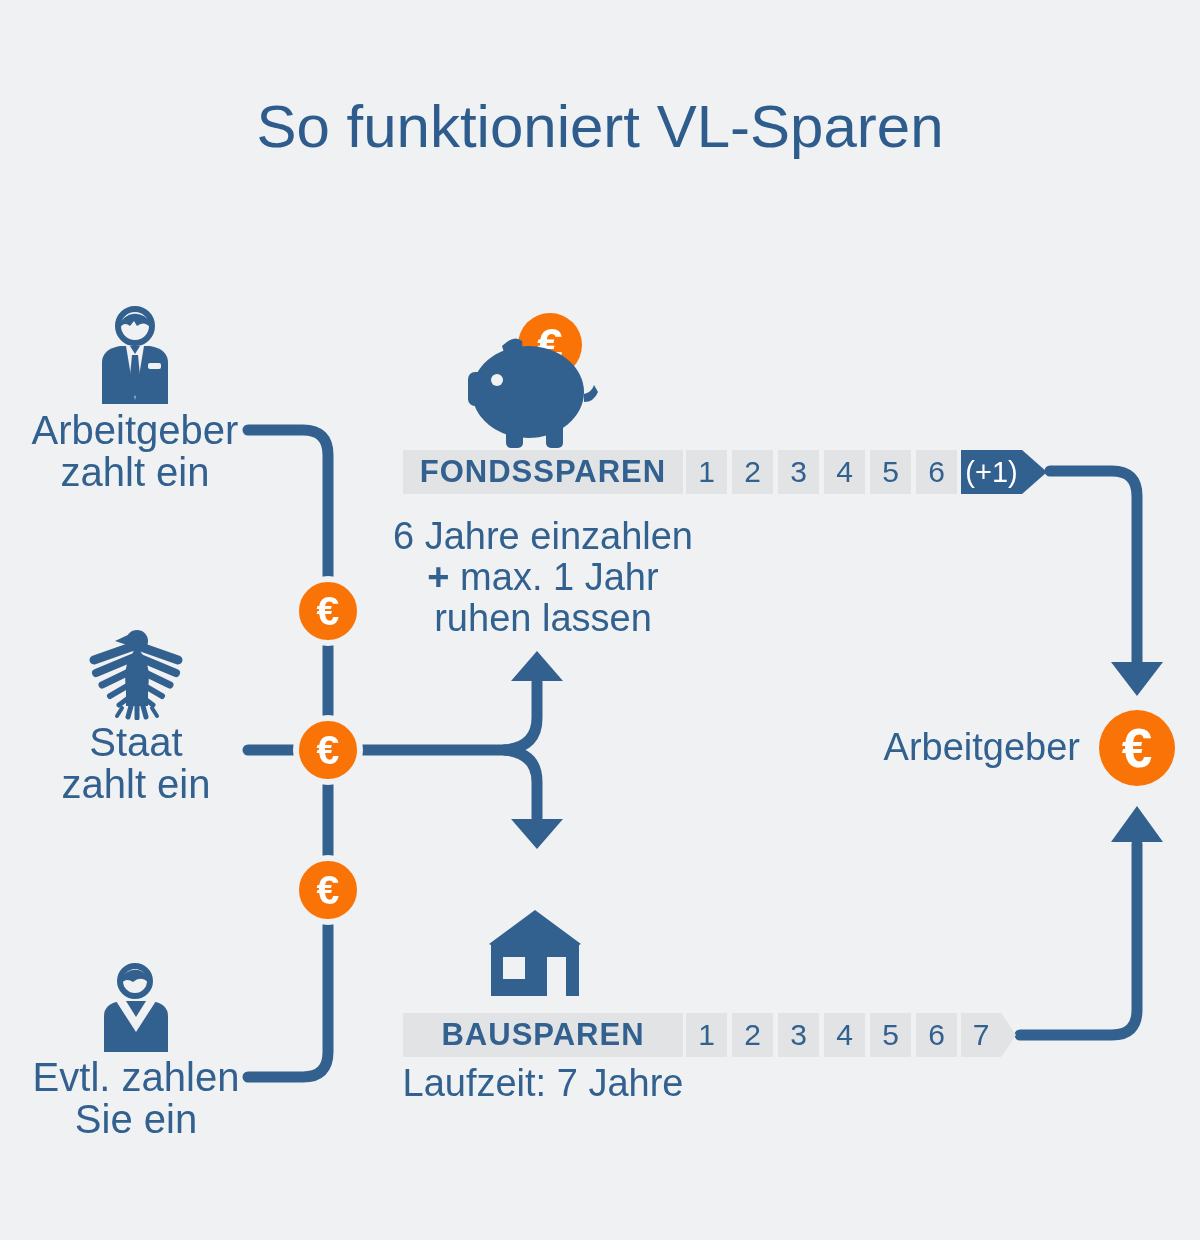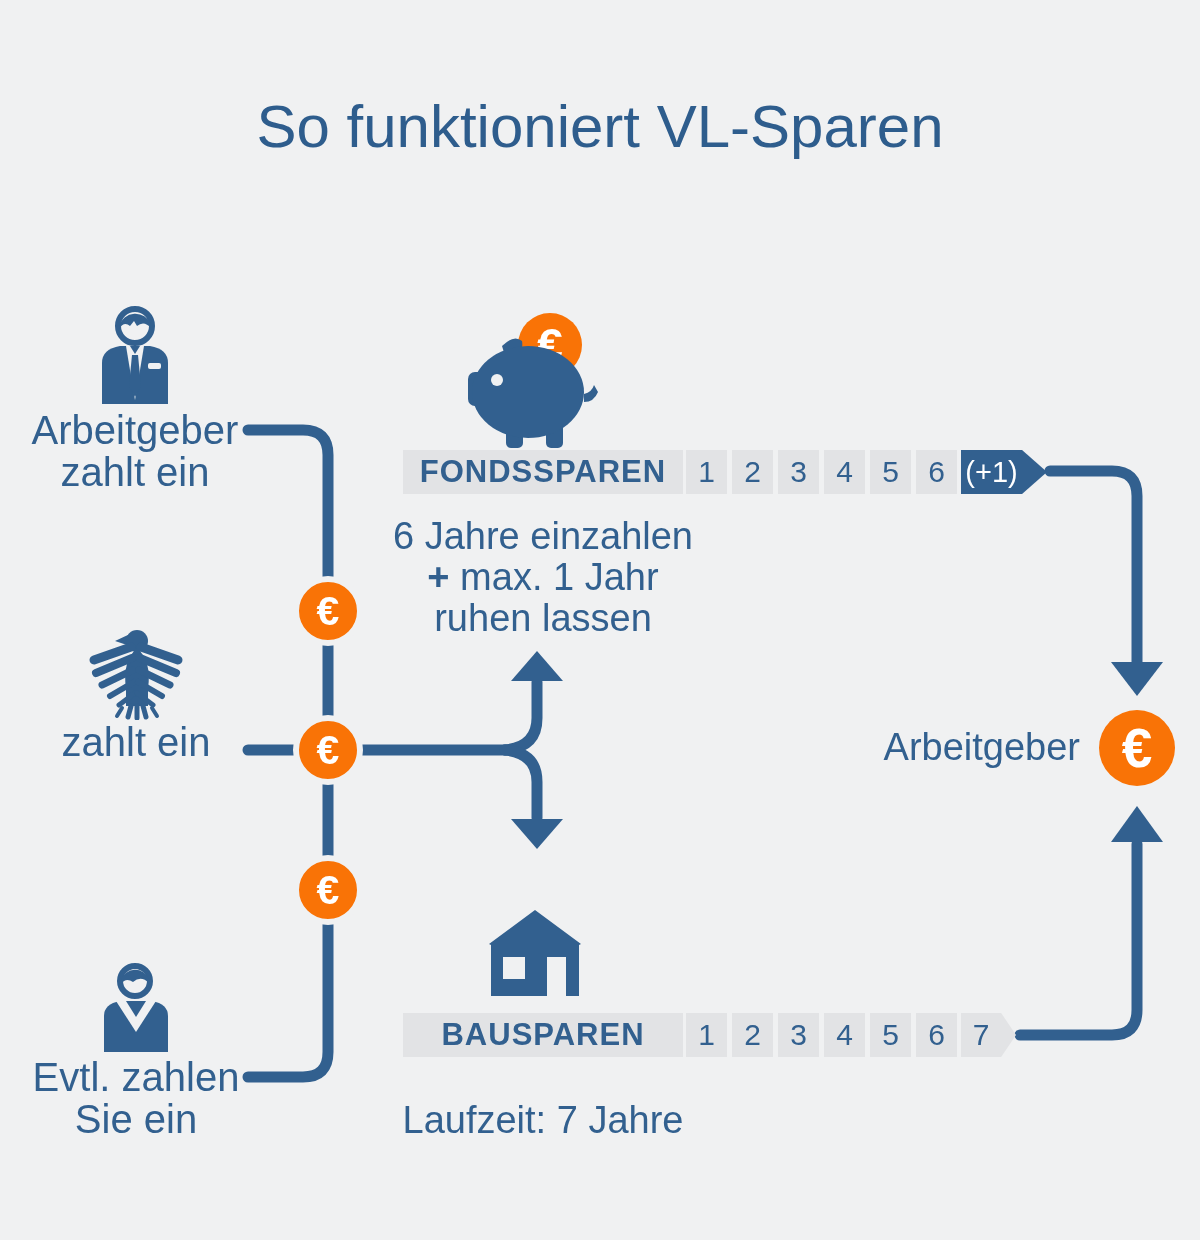--- a/index.html
+++ b/index.html
@@ -124,20 +124,21 @@
         <path d="M67 79 L51 67" stroke-width="5"></path>
         <path d="M45 80 L42 91" stroke-width="5"></path>
         <path d="M51 80 L51 92" stroke-width="5"></path>
         <path d="M57 80 L60 91" stroke-width="5"></path>
         <path d="M36 82 L31 90" stroke-width="4"></path>
         <path d="M66 82 L71 90" stroke-width="4"></path>
       </g>
     </svg>
   </span>
   <div class="label" style="left:36px;top:721px;width:200px;">
+    <div>Staat</div>
     <div>zahlt ein</div>
   </div>
 
   <span class="icon-wrap" style="left:99px;top:960px;">
     <svg width="74" height="94" viewBox="0 0 74 94">
       <circle cx="36" cy="21" r="15" fill="#F0F1F2" stroke="#32608F" stroke-width="6"></circle>
       <path fill="#32608F" d="M22 20 A15 15 0 0 1 50 19 L50 23 Q42 15 34 22 Q27 17 22 24 Z"></path>
       <path fill="#32608F" d="M5 92 L5 56 Q5 44 21 41 L53 41 Q69 44 69 56 L69 92 Z"></path>
       <polygon fill="#F0F1F2" points="17,41 37,72 57,41"></polygon>
       <polygon fill="#32608F" points="27,41 47,41 37,57"></polygon>
@@ -232,20 +233,20 @@
   <div class="chip" style="left:870px;top:1013px;">
       <span>5</span>
     </div>
   <div class="chip" style="left:916px;top:1013px;">
       <span>6</span>
     </div>
   <div class="chip point" style="left:961px;top:1013px;">
       <span>7</span>
     </div>
 
-  <div class="desc" style="top:1063px;margin-top:37px;">Laufzeit: 7 Jahre</div>
+  <div class="desc" style="top:1063px;">Laufzeit: 7 Jahre</div>
 
   <div class="payout-label">Arbeitgeber</div>
   <div class="coin payout-coin" style="left:1099px;top:710px;">
       <span>€</span>
     </div>
 
 </div>
 
 </body></html>

